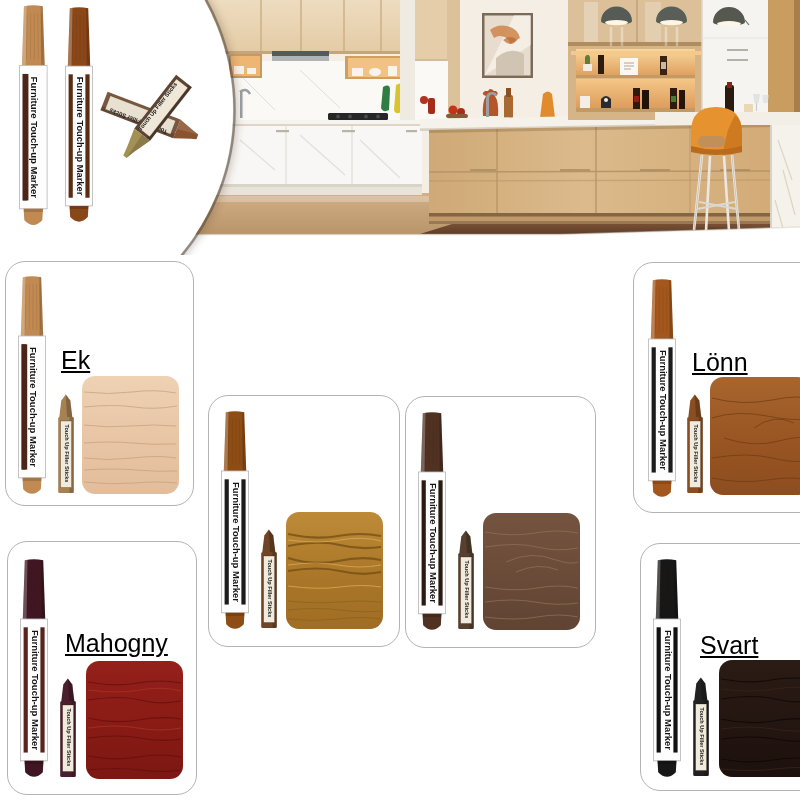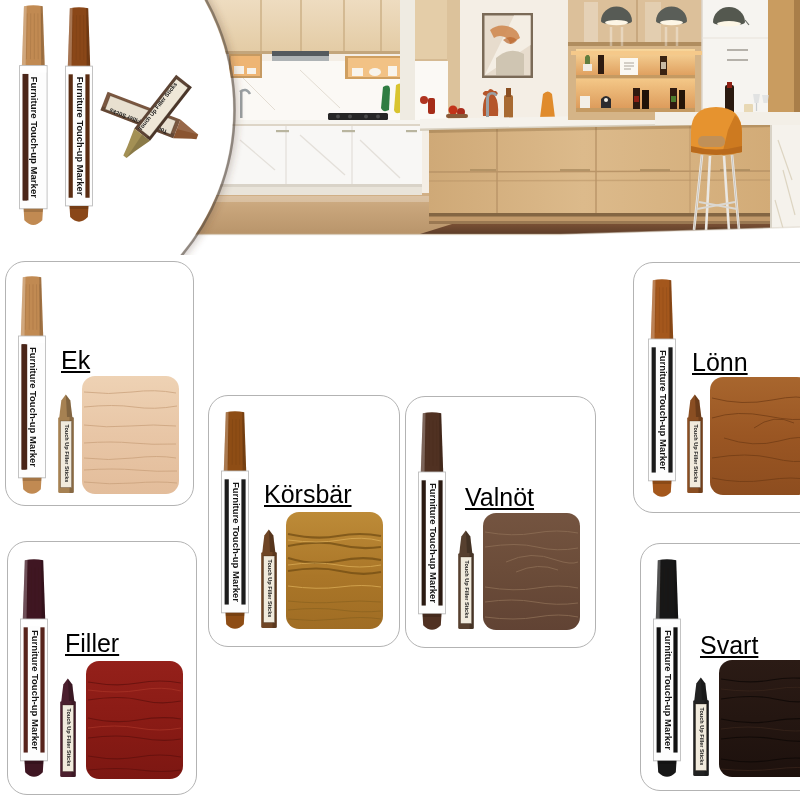--- a/index.html
+++ b/index.html
@@ -451,21 +451,20 @@
           <use href="#mk"></use>
           <text transform="translate(13.6,68.5) rotate(90)" font-size="9.15" font-weight="700" fill="#151515" font-family="Liberation Sans,sans-serif">Furniture Touch-up Marker</text>
         </g>
 
     <g transform="translate(49,133)" style="--cr:#6f4525">
           <use href="#cr"></use>
           <text transform="translate(9.8,30.5) rotate(90)" font-size="5.55" font-weight="700" fill="#1a1a1a" font-family="Liberation Sans,sans-serif">Touch Up Filler Sticks</text>
         </g>
   </svg>
 
-  <div class="title" style="left:55px;top:84px">Körsbär</div>
 </div>
 
 <div class="card" style="left:405px;top:396px;width:189px;height:250px">
   <svg width="189" height="250" viewBox="0 0 189 250">
 
     <defs>
           <linearGradient id="swVa" x1="0" y1="0" x2="0" y2="1">
       <stop offset="0" stop-color="#745440"></stop>
             <stop offset="0.5" stop-color="#6b4c39"></stop>
             <stop offset="1" stop-color="#614334"></stop>
@@ -486,21 +485,20 @@
           <use href="#mk"></use>
           <text transform="translate(13.6,68.5) rotate(90)" font-size="9.15" font-weight="700" fill="#151515" font-family="Liberation Sans,sans-serif">Furniture Touch-up Marker</text>
         </g>
 
     <g transform="translate(49,133)" style="--cr:#57402f">
           <use href="#cr"></use>
           <text transform="translate(9.8,30.5) rotate(90)" font-size="5.55" font-weight="700" fill="#1a1a1a" font-family="Liberation Sans,sans-serif">Touch Up Filler Sticks</text>
         </g>
   </svg>
 
-  <div class="title" style="left:59px;top:86px">Valnöt</div>
 </div>
 
 <div class="card" style="left:7px;top:541px;width:188px;height:252px">
   <svg width="188" height="252" viewBox="0 0 188 252">
 
     <defs>
           <linearGradient id="swMa" x1="0" y1="0" x2="0" y2="1">
       <stop offset="0" stop-color="#94201a"></stop>
             <stop offset="0.5" stop-color="#8a1b15"></stop>
             <stop offset="1" stop-color="#7c1712"></stop>
@@ -522,21 +520,21 @@
           <use href="#mk"></use>
           <text transform="translate(13.6,68.5) rotate(90)" font-size="9.15" font-weight="700" fill="#151515" font-family="Liberation Sans,sans-serif">Furniture Touch-up Marker</text>
         </g>
 
     <g transform="translate(49,136)" style="--cr:#4b1f2e">
           <use href="#cr"></use>
           <text transform="translate(9.8,30.5) rotate(90)" font-size="5.55" font-weight="700" fill="#1a1a1a" font-family="Liberation Sans,sans-serif">Touch Up Filler Sticks</text>
         </g>
   </svg>
 
-  <div class="title" style="left:57px;top:87px">Filler</div>
+  <div class="title" style="left:57px;top:87px">Mahogny</div>
 </div>
 
 <div class="card" style="left:640px;top:543px;width:188px;height:246px">
   <svg width="188" height="246" viewBox="0 0 188 246">
 
     <defs>
           <linearGradient id="swSv" x1="0" y1="0" x2="0" y2="1">
       <stop offset="0" stop-color="#2b1b15"></stop>
             <stop offset="0.5" stop-color="#241611"></stop>
             <stop offset="1" stop-color="#1d110d"></stop>

